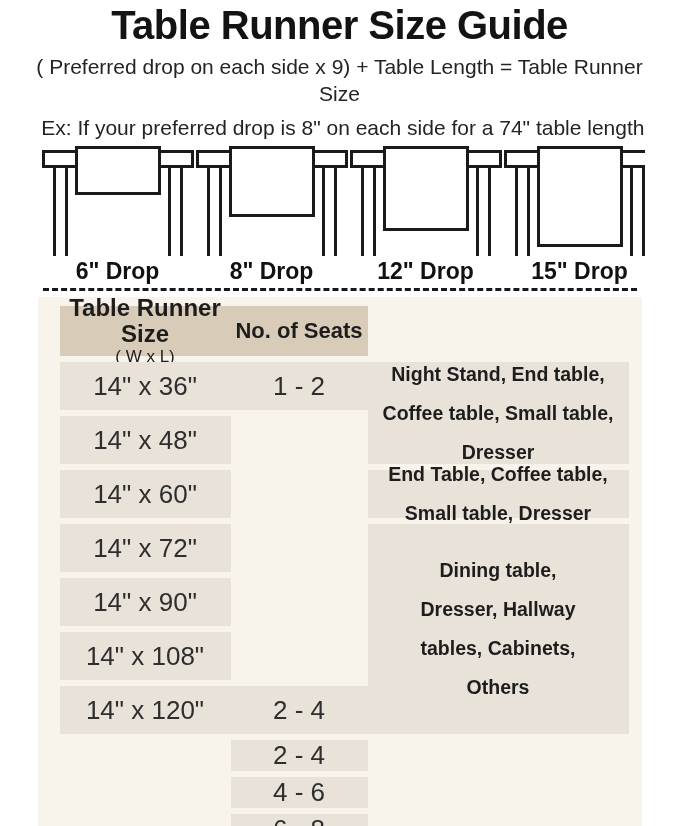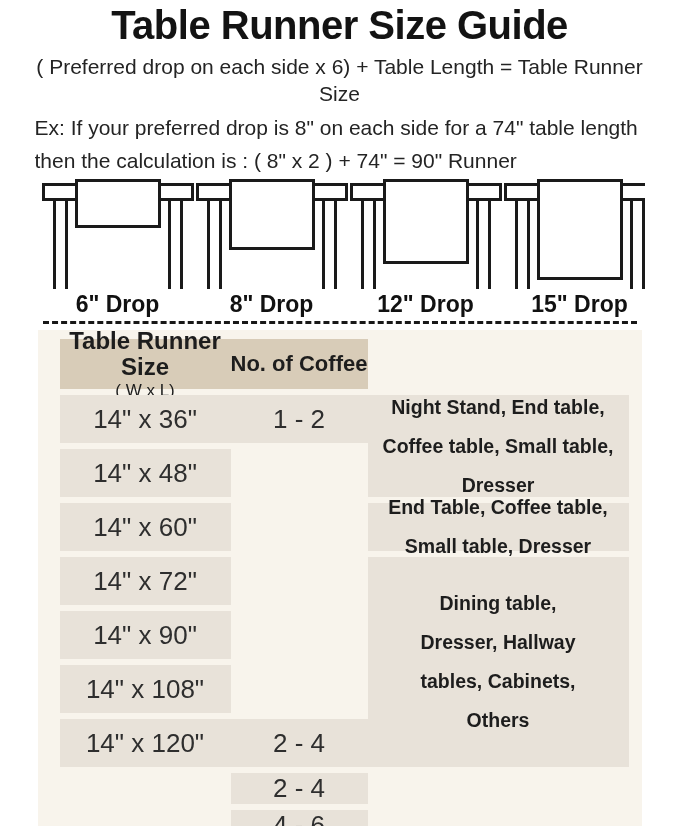--- a/index.html
+++ b/index.html
@@ -29,21 +29,21 @@
   }
   .formula {
     margin: 5px 0 0;
     text-align: center;
     font-size: 21px;
     color: #242424;
     line-height: 1.3;
   }
   .example-line {
     margin: 7px 0 0;
-    text-align: left;
+    text-align: right;
     font-size: 21px;
     color: #242424;
     line-height: 1.25;
   }
   
   .diagrams {
     display: flex;
     justify-content: space-between;
     padding: 0 6px;
     margin-top: 5px;
@@ -149,23 +149,22 @@
   .tcell.span4 { grid-column: 3; grid-row: 5 / span 4; padding: 15px 44px; }
   .col1 { grid-column: 1; }
   .col2 { grid-column: 2; }
 </style>
 </head>
 <body>
 
 <div class="page">
 
   <h1 class="title">Table Runner Size Guide</h1>
-  <p class="formula">( Preferred drop on each side x 6) + Table Length = Table Runner Size</p>
+  <p class="formula">( Preferred drop on each side x 9) + Table Length = Table Runner Size</p>
   <p class="example-line">Ex: If your preferred drop is 8" on each side for a 74" table length</p>
-  <p class="example-line">then the calculation is : ( 8" x 2 ) + 74" = 90" Runner</p>
 
   <div class="diagrams">
     <div class="diagram-col">
       <div class="illustration">
         <div class="runner" style="height: 43px;"></div>
         <div class="tabletop"></div>
         <div class="leg leg-left"></div>
         <div class="leg leg-right"></div>
       </div>
       <div class="drop-label">6" Drop</div>
@@ -201,21 +200,21 @@
 
   <div class="dashed-divider"></div>
 
   <div class="panel">
     <div class="grid">
 
       <div class="cell hcell col1">
         <div class="h-main">Table Runner Size</div>
         <div class="h-sub">( W x L)</div>
       </div>
-      <div class="cell hcell big col2">No. of Coffee</div>
+      <div class="cell hcell big col2">No. of Seats</div>
 
       <div class="cell dcell col1">14" x 36"</div>
       <div class="cell dcell col1">14" x 48"</div>
       <div class="cell dcell col1">14" x 60"</div>
       <div class="cell dcell col1">14" x 72"</div>
       <div class="cell dcell col1">14" x 90"</div>
       <div class="cell dcell col1">14" x 108"</div>
       <div class="cell dcell col1">14" x 120"</div>
 
       <div class="cell dcell col2" style="grid-row:2">1 - 2</div>

